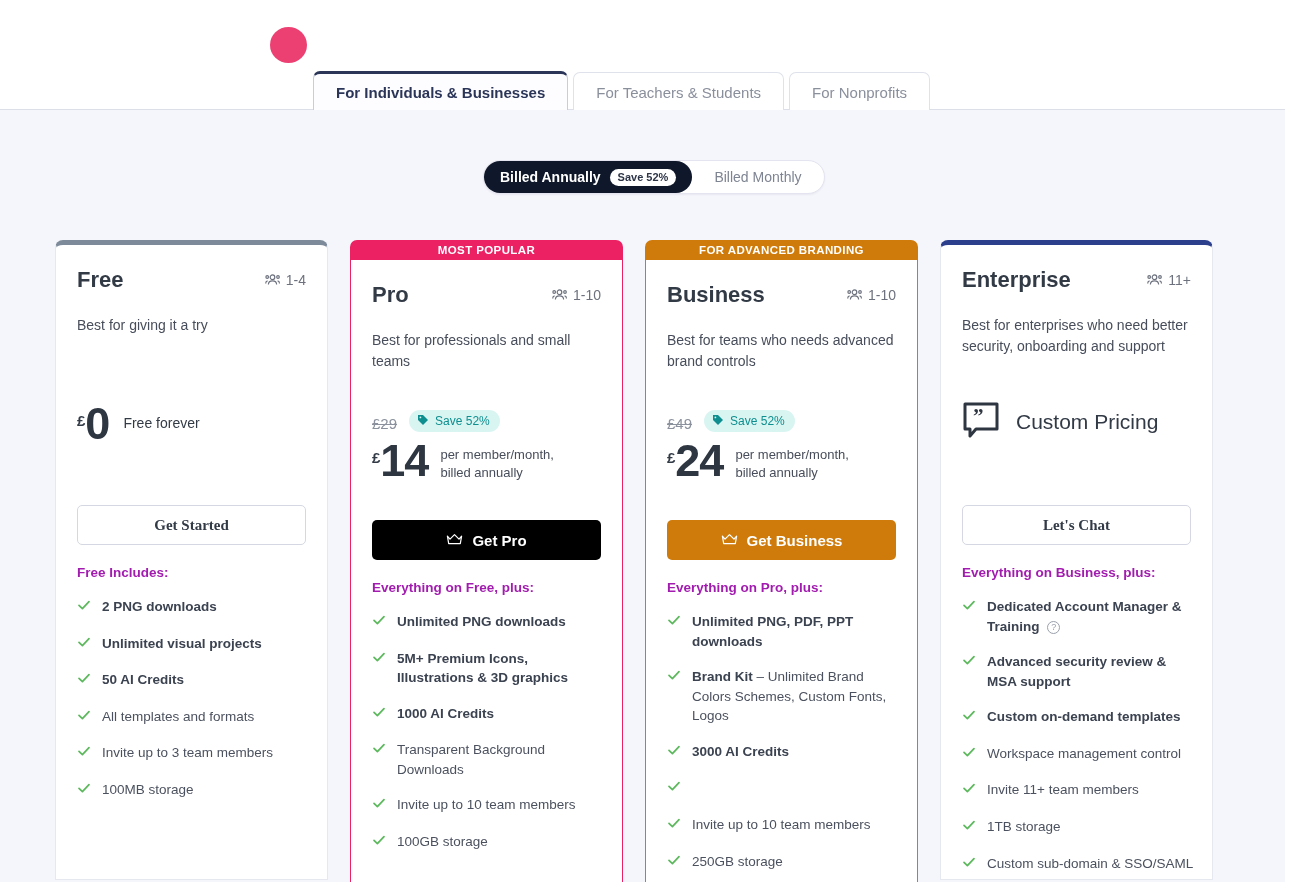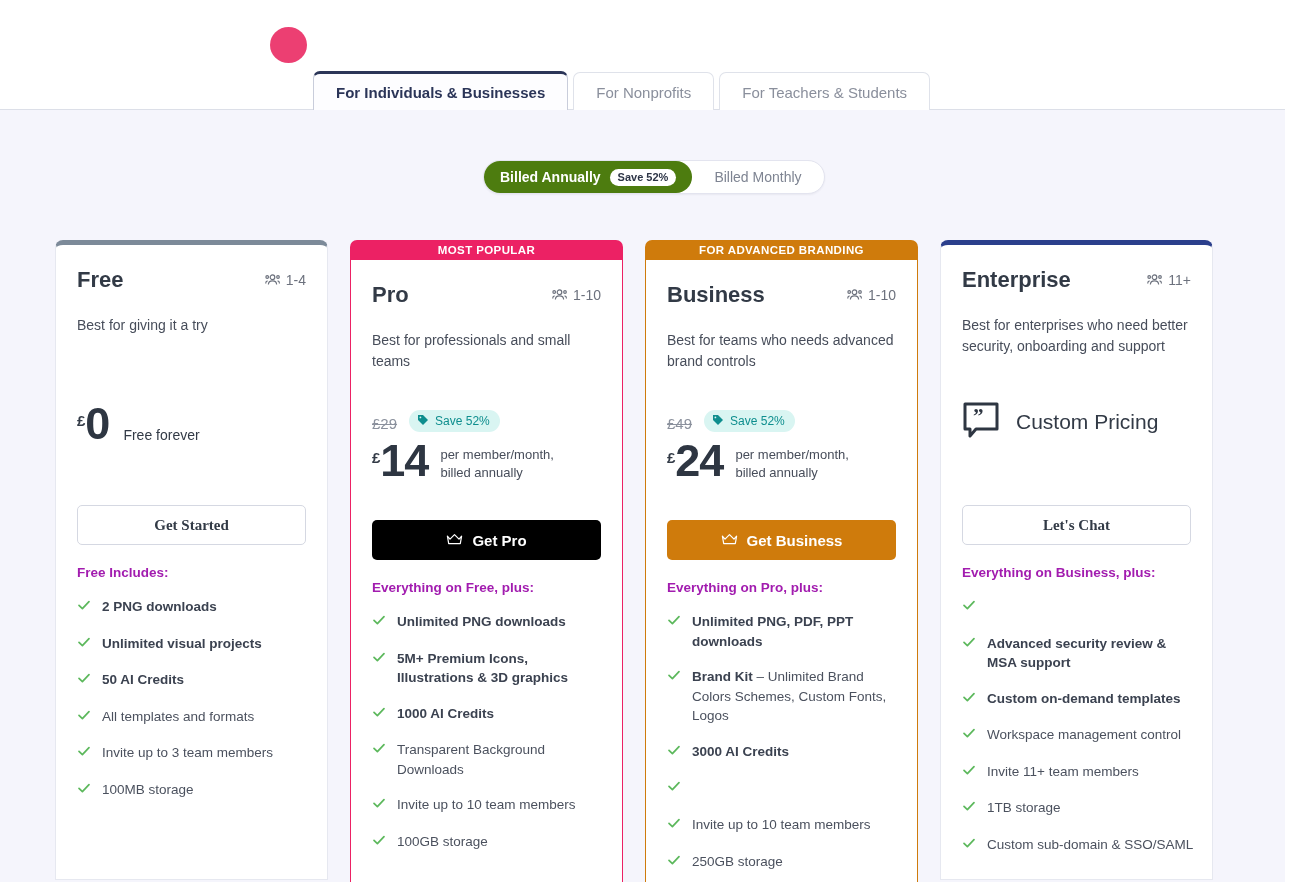--- a/index.html
+++ b/index.html
@@ -50,21 +50,21 @@
     position: absolute; left: 483px; top: 50px;
     display: flex; align-items: stretch; height: 34px;
     background: #ffffff; border-radius: 18px;
     border: 1px solid #e3e4ef;
     box-shadow: 0 1px 2px rgba(30,30,60,0.06);
   }
   .seg {
     display: flex; align-items: center; gap: 9px;
     padding: 0 16px; font-size: 14px; border-radius: 18px;
   }
-  .seg.active { background: #4d7c0f; color: #ffffff; font-weight: bold; justify-content: space-between; }
+  .seg.active { background: #0f172a; color: #ffffff; font-weight: bold; justify-content: space-between; }
   .seg.inactive { color: #7e8492; padding: 0 22px; }
   .save-pill {
     background: #ffffff; color: #2c3446; font-size: 11px; font-weight: bold;
     border-radius: 10px; padding: 3px 8px; line-height: 1;
   }
 
   
   .cards {
     position: absolute; left: 55px; top: 130px;
     display: flex; gap: 22px;
@@ -99,21 +99,21 @@
   .old-price { font-size: 15px; color: #8b919d; text-decoration: line-through; }
   .save-tag {
     display: inline-flex; align-items: center; gap: 6px;
     background: #d9f5f2; color: #0e8e8e; font-size: 12px;
     border-radius: 11px; padding: 4px 10px 4px 8px; line-height: 1;
   }
   .price-row { display: flex; align-items: flex-start; margin-top: 8px; }
   .currency { font-size: 15px; color: #323a46; margin-top: 9px; font-weight: bold; }
   .amount { font-size: 45px; font-weight: bold; color: #2e3642; line-height: 0.95; letter-spacing: -1px; }
   .per { font-size: 13px; color: #474d5a; line-height: 1.35; margin-left: 12px; margin-top: 6px; max-width: 130px; }
-  .free-forever { font-size: 14px; color: #323a46; margin-left: 14px; margin-top: 24px; }
+  .free-forever { font-size: 14px; color: #323a46; margin-left: 14px; margin-top: 12px; }
 
   .custom-pricing { display: flex; align-items: center; gap: 16px; margin-top: 6px; }
   .custom-pricing .cp-label { font-size: 21px; color: #323a46; }
 
   .cta {
     position: absolute; left: 21px; right: 21px; top: 260px;
     height: 40px; border-radius: 5px;
     display: flex; align-items: center; justify-content: center; gap: 9px;
     font-size: 15px; font-weight: bold; cursor: pointer;
   }
@@ -138,22 +138,22 @@
 </style>
 </head>
 <body>
 
 <div class="page">
 
   <div class="header">
     <div class="logo-dot"></div>
     <div class="tabs" id="tabs">
         <div class="tab active">For Individuals &amp; Businesses</div>
+        <div class="tab">For Teachers &amp; Students</div>
         <div class="tab">For Nonprofits</div>
-        <div class="tab">For Teachers &amp; Students</div>
       </div>
   </div>
 
   <div class="body-area">
     <div class="billing-toggle">
       <div class="seg active">
         <span>Billed Annually</span>
         <span class="save-pill">Save 52%</span>
       </div>
       <div class="seg inactive">
@@ -425,20 +425,21 @@
             </div>
             <div class="cta outline" style="">
               <span>Let's Chat</span>
             </div>
             <div class="features">
               <div class="feat-head">Everything on Business, plus:</div>
               <div class="feat bold">
                 <span class="check"><svg width="14" height="14" viewBox="0 0 14 14" fill="none" stroke="#5cb85c" stroke-width="1.7" stroke-linecap="round" stroke-linejoin="round">
                     <path d="M2 7.3l3.4 3.4L12 3.6"></path>
                   </svg></span>
+                <span class="feat-text">Dedicated Account Manager &amp; Training <span class="info-q">?</span></span>
               </div>
               <div class="feat bold">
                 <span class="check"><svg width="14" height="14" viewBox="0 0 14 14" fill="none" stroke="#5cb85c" stroke-width="1.7" stroke-linecap="round" stroke-linejoin="round">
                     <path d="M2 7.3l3.4 3.4L12 3.6"></path>
                   </svg></span>
                 <span class="feat-text">Advanced security review &amp; MSA support</span>
               </div>
               <div class="feat bold">
                 <span class="check"><svg width="14" height="14" viewBox="0 0 14 14" fill="none" stroke="#5cb85c" stroke-width="1.7" stroke-linecap="round" stroke-linejoin="round">
                     <path d="M2 7.3l3.4 3.4L12 3.6"></path>

